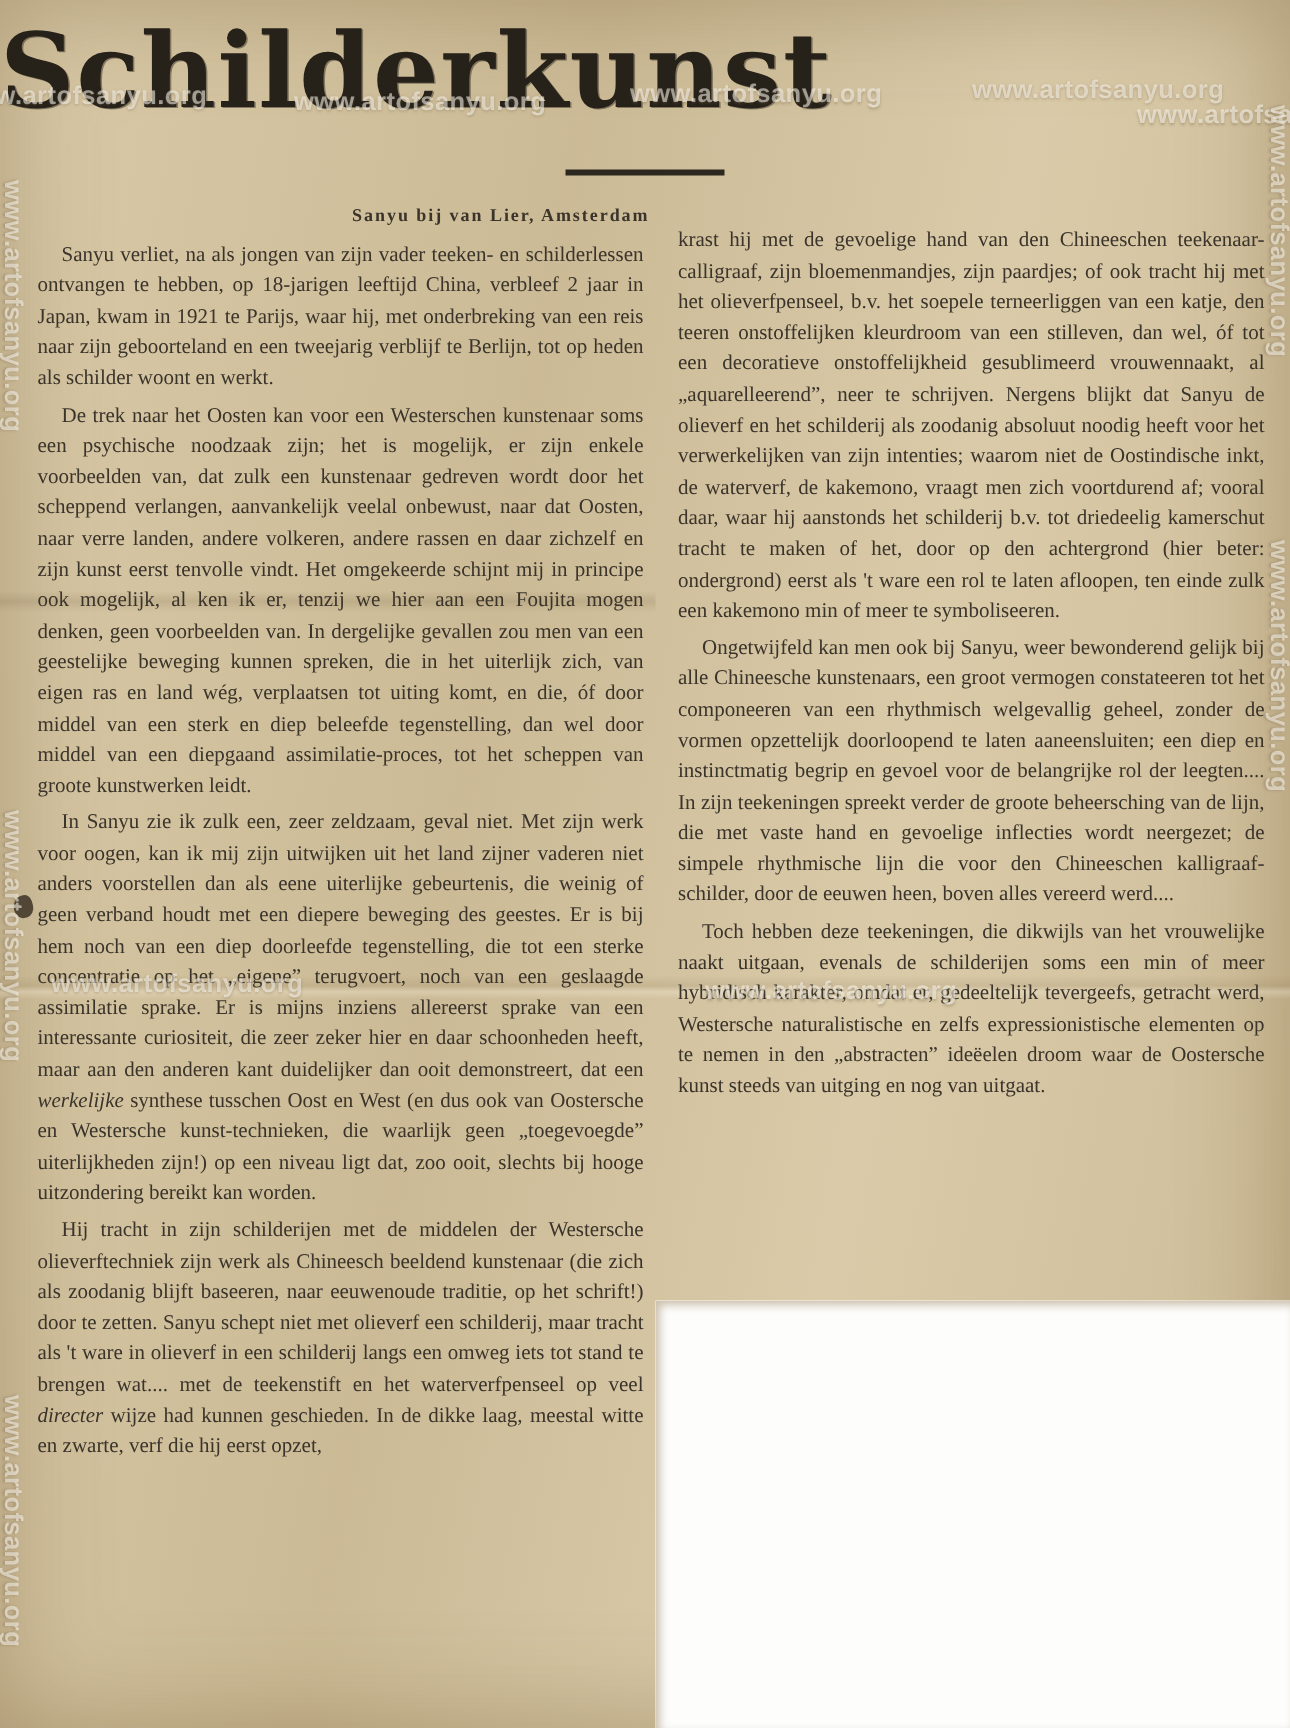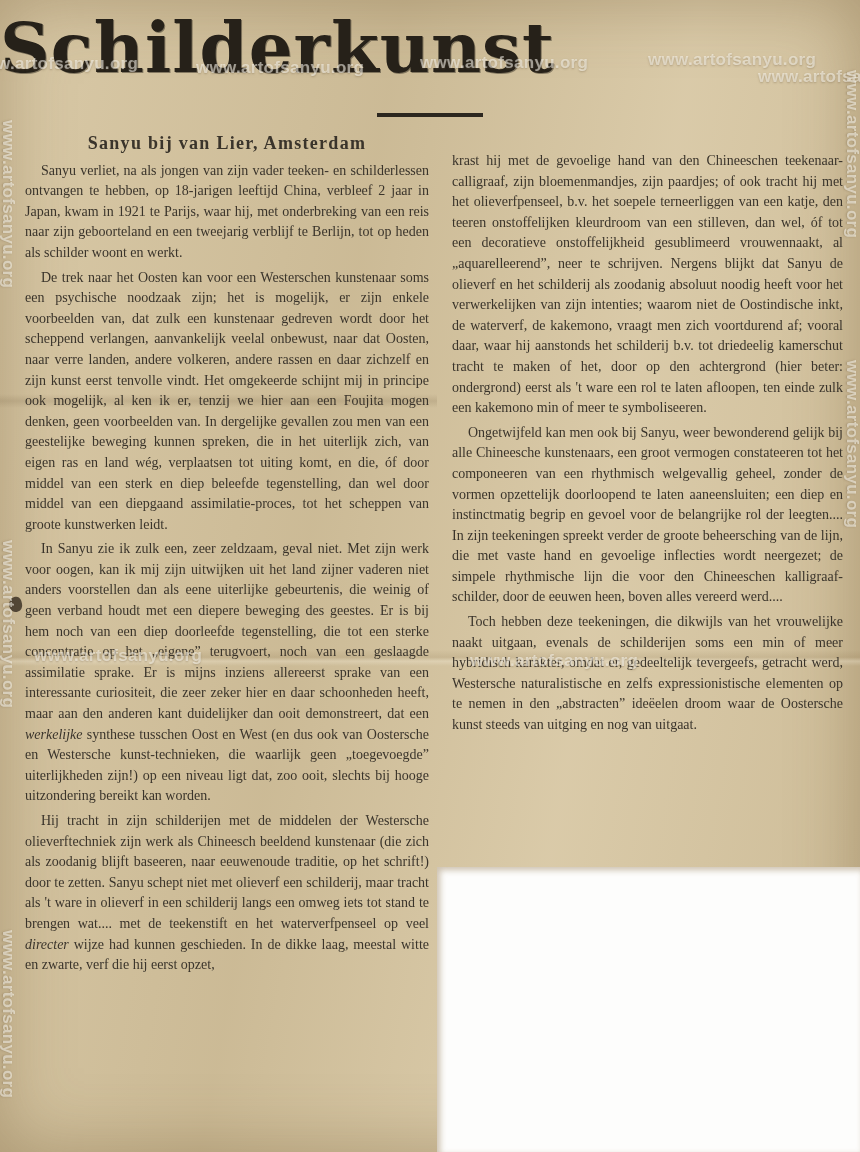--- a/index.html
+++ b/index.html
@@ -49,23 +49,23 @@
     font-size: 14px;
     line-height: 20.6px;
     text-align: justify;
     hyphens: auto;
   }
   .col.left  { left: 21px;  top: 133px; width: 412px; }
   .col.right { left: 448px; top: 147px; width: 399px; }
 
   .subtitle {
     margin: 0 0 7px 0;
-    font-size: 18px;
+    font-size: 12px;
     font-weight: bold;
-    text-align: center;
+    text-align: right;
     letter-spacing: 1.3px;
     color: var(--ink-color, #3a342b);
   }
   .col p { margin: 4px; text-indent: 16px; }
   .col p.no-indent { text-indent: 0; }
   .col em { }
 
   .watermark {
     position: absolute;
     font-family: "Liberation Sans", sans-serif;

